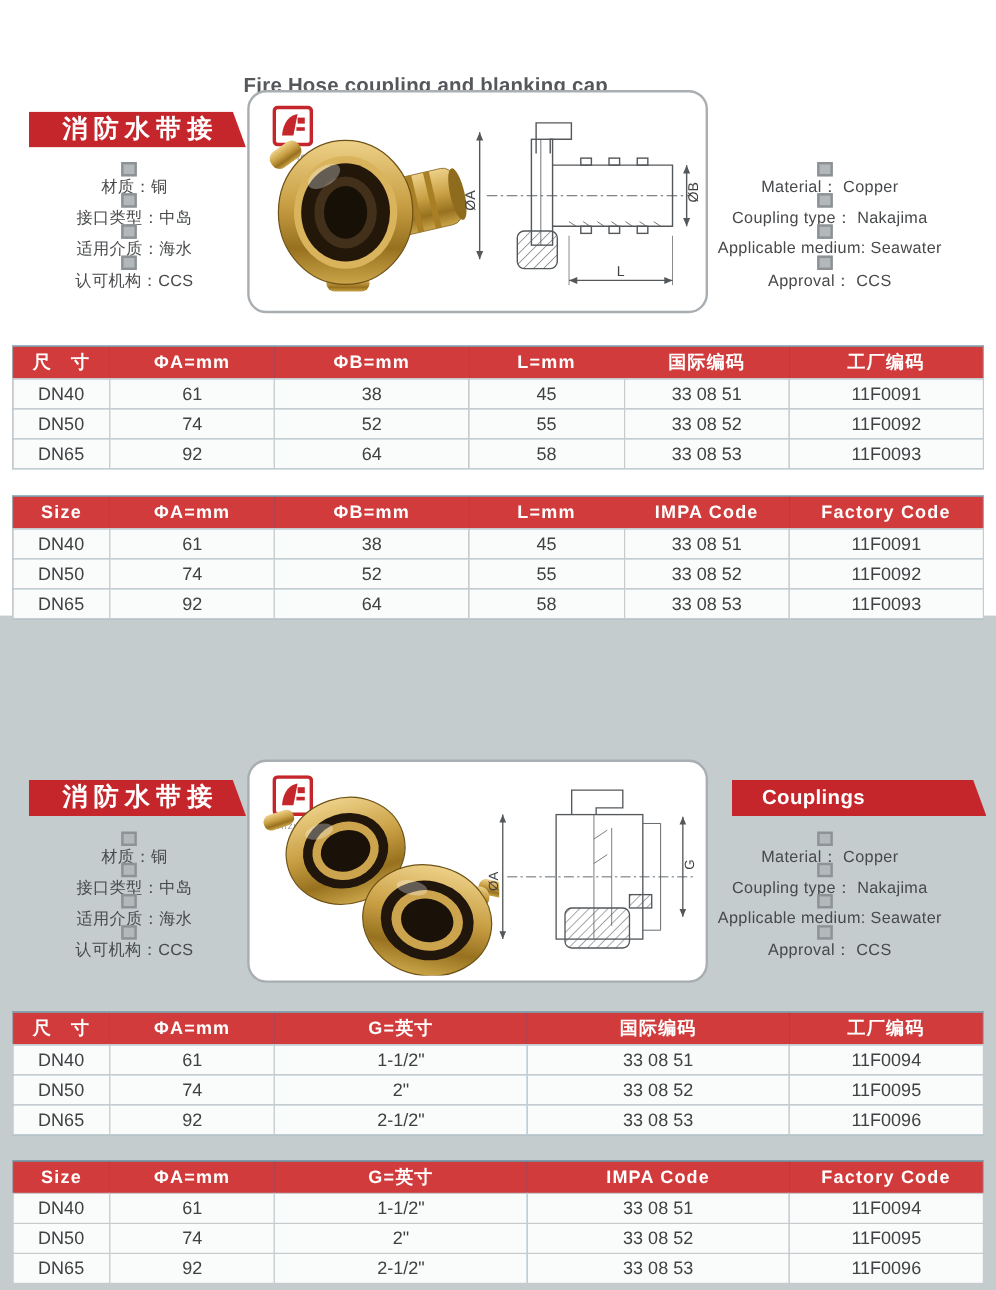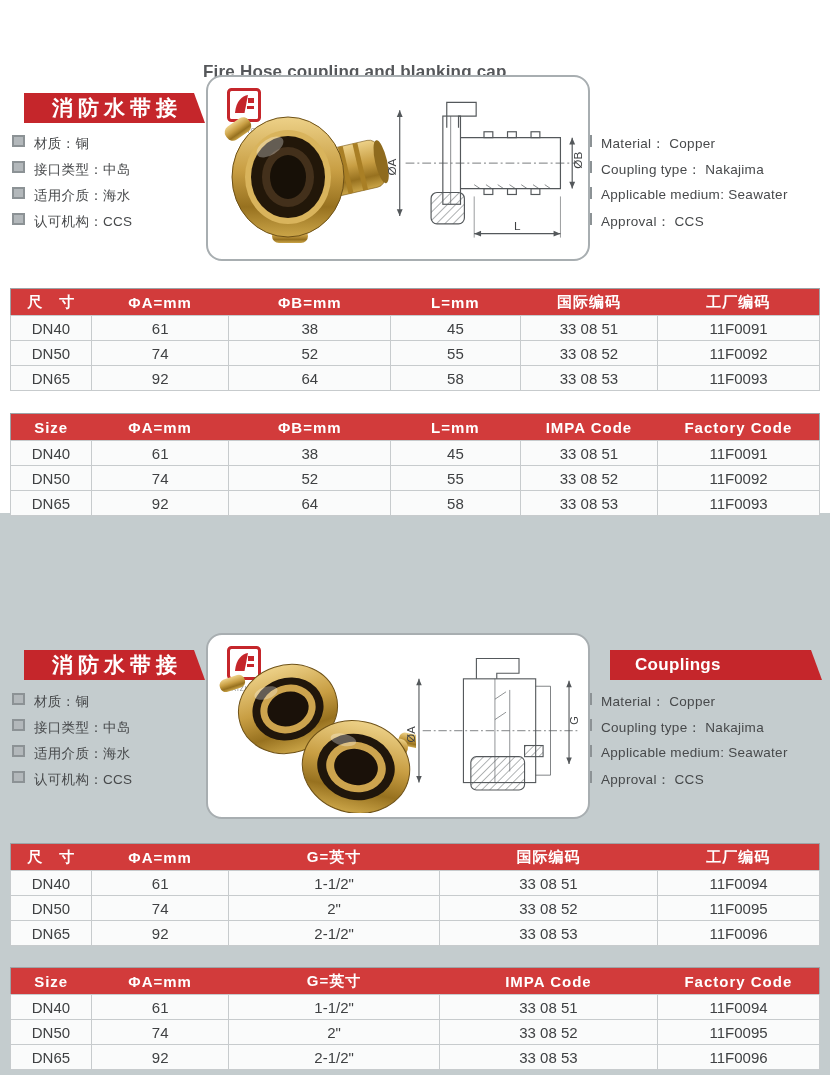--- a/index.html
+++ b/index.html
@@ -17,21 +17,21 @@
   
   .banner { position:absolute; height:30px; background:var(--red,#C5262B); color:#fff; font-weight:bold; line-height:30px;
             clip-path:polygon(0 0, calc(100% - 11px) 0, 100% 100%, 0 100%); }
   .banner.zh { left:24px; width:181px; font-size:21px; letter-spacing:5px; padding-left:28px; }
   .banner.en { left:610px; width:212px; font-size:17px; padding-left:25px; letter-spacing:0.3px; }
 
   
   .specs { position:absolute; width:200px; }
   .specs.left { left:12px; }
   .specs.right { left:579px; width:225px; }
-  .spec-item { display:flex; align-items:flex-start; height:26px; }
+  .spec-item { display:flex; align-items:center; height:26px;flex-direction:column; }
   .spec-bullet { width:13px; height:12px; background:#B3B8BB; border:2px solid #8C9295; margin-right:9px; flex:0 0 auto; }
   .spec-label { font-size:13.5px; color:#47494B; letter-spacing:0.3px; white-space:nowrap; }
 
   
   .img-box { position:absolute; left:206px; width:384px; height:186px; background:#fff;
              border:2px solid #A8AEB1; border-radius:16px; }
   .logo { position:absolute; left:14px; top:11px; width:44px; text-align:center; }
   .logo-text { font-size:6.5px; color:#8A8F93; letter-spacing:1px; margin-top:1px; }
   .photo { position:absolute; left:8px; top:8px; }
   .drawing { position:absolute; right:6px; top:8px; }

